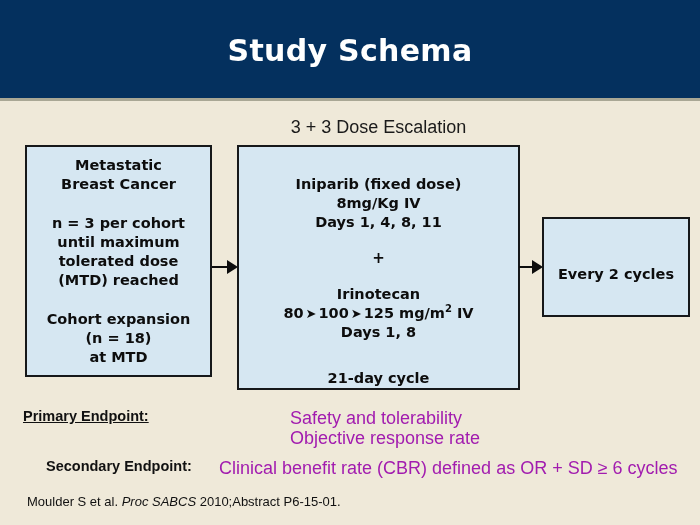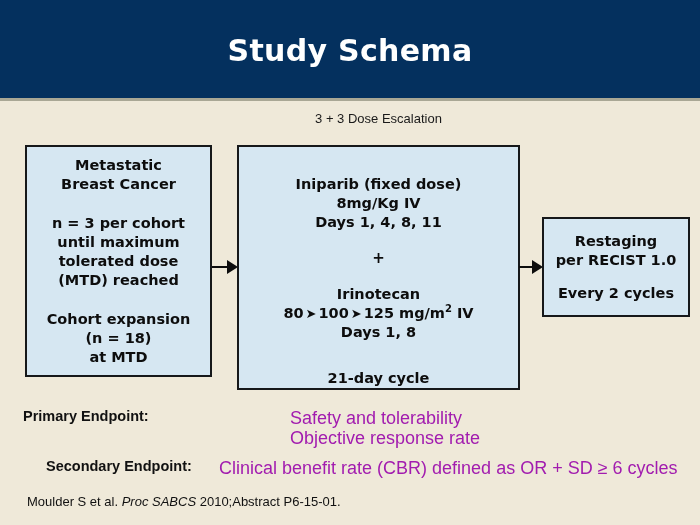--- a/index.html
+++ b/index.html
@@ -45,24 +45,24 @@
     font-size: 30px;
     font-weight: bold;
     letter-spacing: 0.3px;
     font-family: "DejaVu Sans", sans-serif;
   }
 
   
   .escalation-label {
     position: absolute;
     left: 237px;
-    top: 111px;
+    top: 117px;
     width: 283px;
     text-align: center;
-    font-size: 13px;
+    font-size: 18px;
     color: #1a1a1a;
     font-family: "Liberation Sans", sans-serif;
   }
 
   
   .flow-box {
     position: absolute;
     background: #d6e7f2;
     border: 2px solid #16181a;
     box-sizing: border-box;
@@ -170,21 +170,21 @@
     font-family: "Liberation Sans", sans-serif;
     white-space: nowrap;
   }
   .endpoint-value {
     position: absolute;
     font-size: 18px;
     color: #a21caf;
     font-family: "Liberation Sans", sans-serif;
     white-space: nowrap;
   }
-  #primary-label  { top: 4px; }
+  #primary-label  { top: 4px; text-decoration: underline; }
   #primary-val-1  { left: 290px; top: 4px; }
   #primary-val-2  { left: 290px; top: 24px; }
   #secondary-label{ top: 54px; margin-left: 23px; }
   #secondary-val  { left: 219px; top: 54px; }
 
   
   .citation {
     position: absolute;
     left: 27px;
     top: 494px;
@@ -253,24 +253,20 @@
     <div class="gap-sm"></div>
     <div>21-day cycle</div>
   </div>
 
   <div class="connector" id="arrow-2">
     <div class="shaft"></div>
     <div class="head"></div>
   </div>
 
   <div class="flow-box" id="box-restaging">
-    <div class="box-group">
-      <div>Restaging</div>
-      <div>per RECIST 1.0</div>
-    </div>
     <div class="gap-sm"></div>
     <div>Every 2 cycles</div>
   </div>
 
   <div class="endpoints">
     <div class="endpoint-row">
       <div class="endpoint-label" id="primary-label">Primary Endpoint:</div>
       <div class="endpoint-value" id="primary-val-1">Safety and tolerability</div>
       <div class="endpoint-value" id="primary-val-2">Objective response rate</div>
       <div class="endpoint-label" id="secondary-label">Secondary Endpoint:</div>

